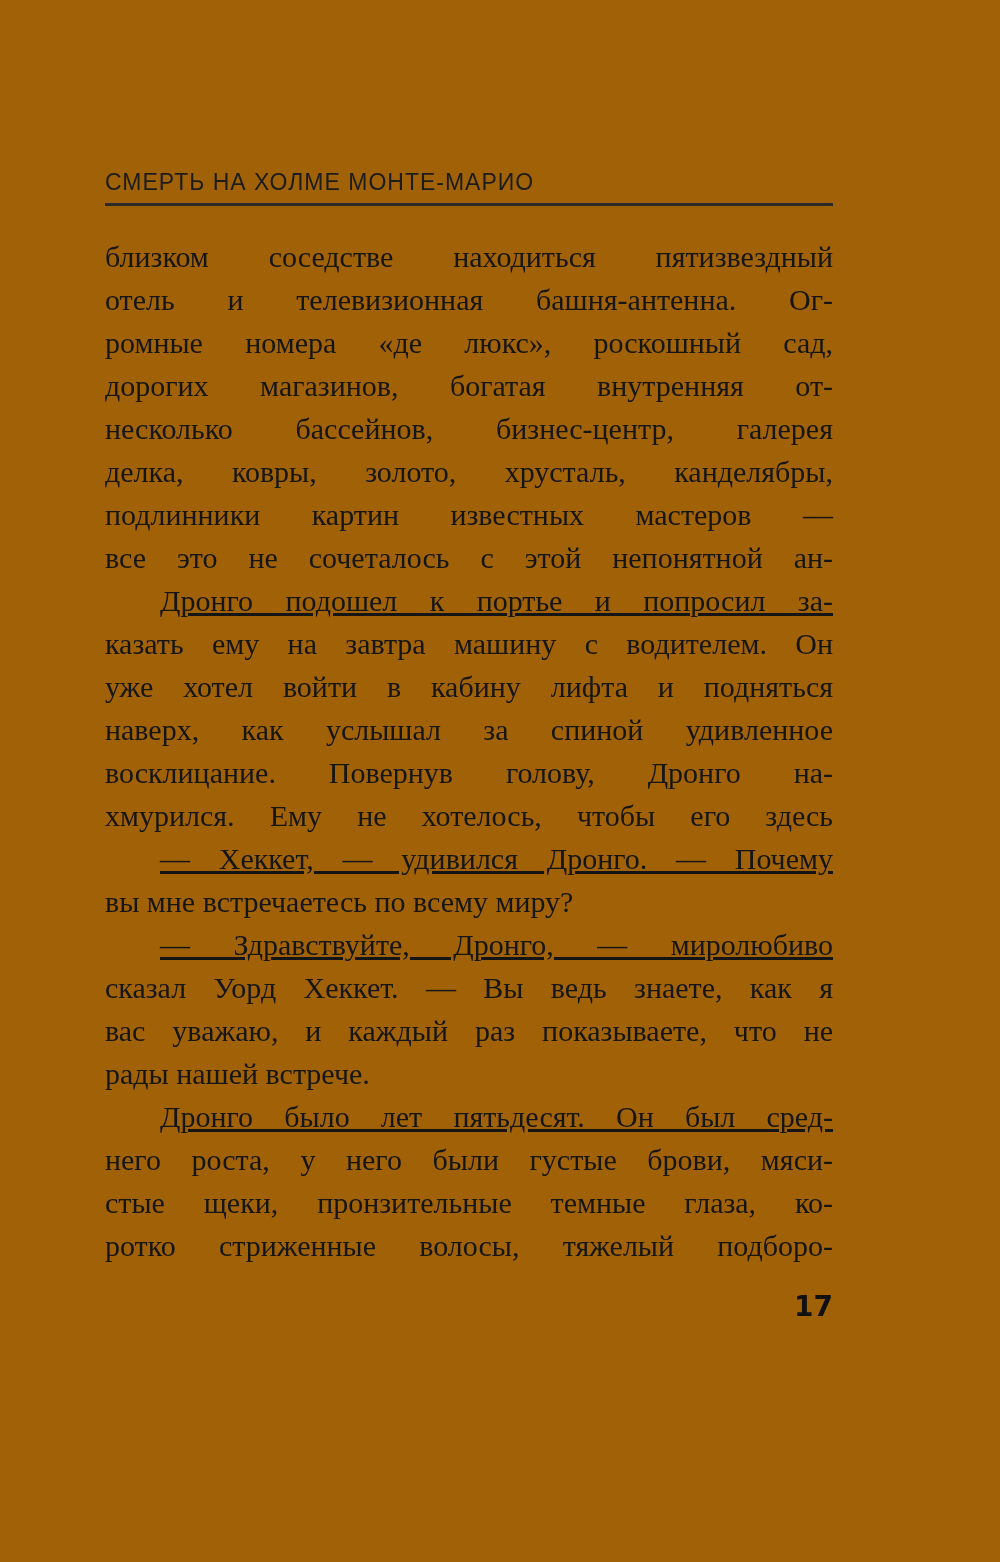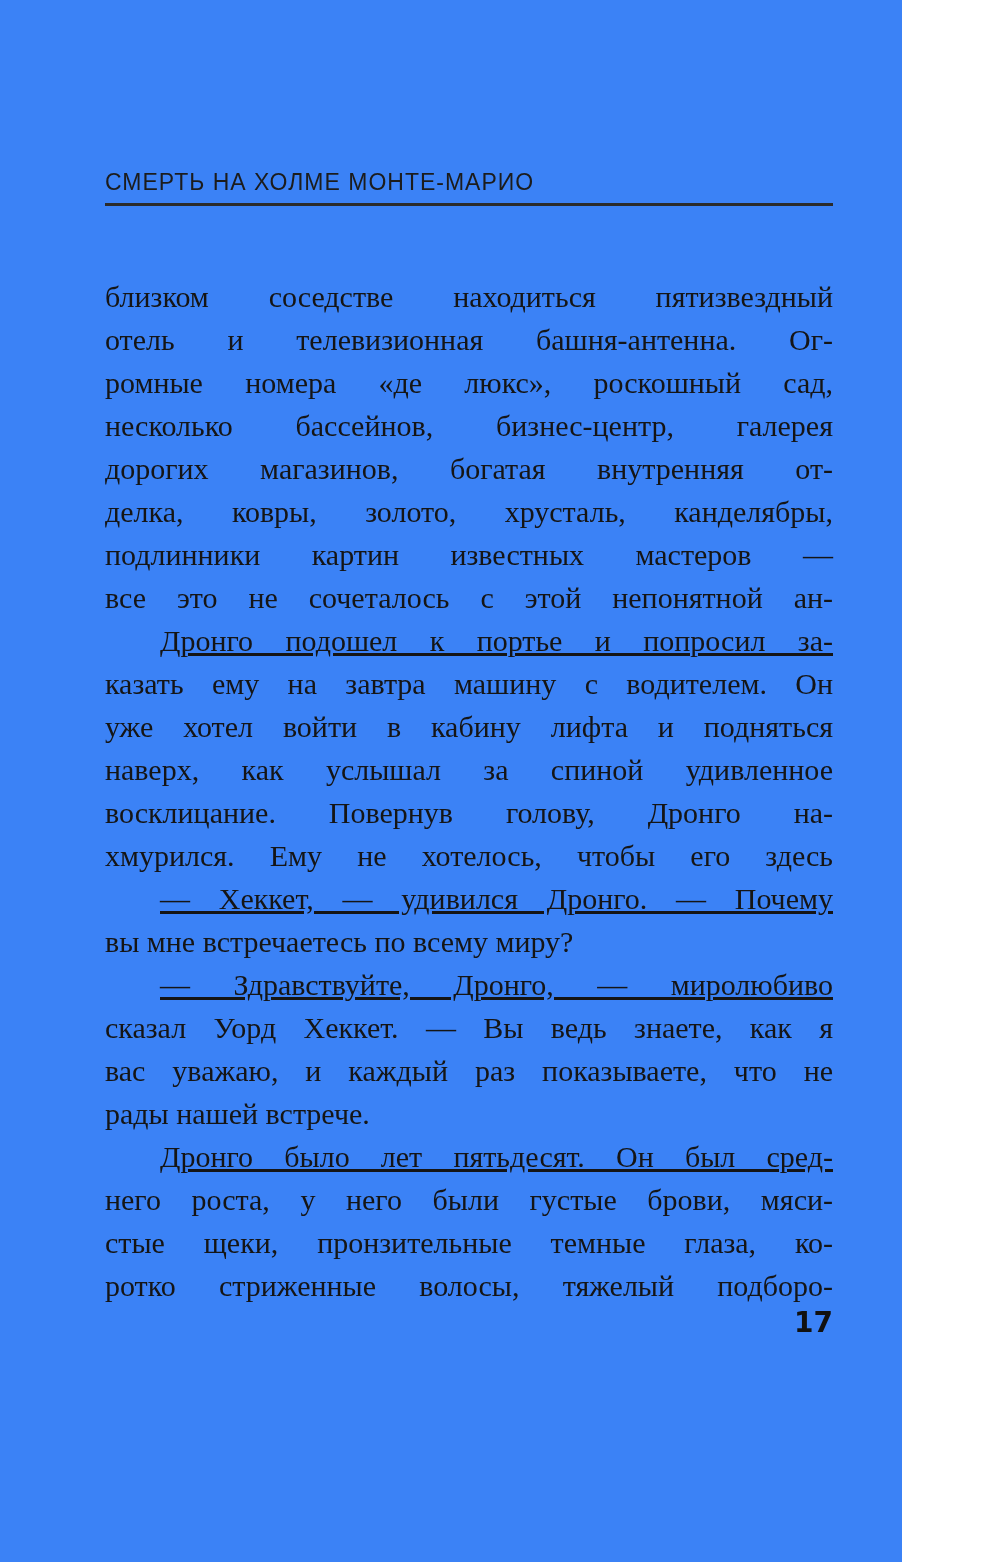--- a/index.html
+++ b/index.html
@@ -2,23 +2,23 @@
 <html><head>
 <meta charset="utf-8">
 <style>
   html, body {
     margin: 0;
     padding: 0;
     background: #ffffff;
   }
   .page {
     position: relative;
-    width: 902px;
+    width: 1000px;
     height: 1562px;
-    background: #3b82f6;
+    background: #a16207;
     overflow: hidden;
     font-family: "Liberation Serif", serif;
     color: #121212;
   }
   .content {
     position: absolute;
     left: 105px;
     top: 168px;
     width: 728px;
   }
@@ -30,40 +30,41 @@
     color: #1c1c1c;
     white-space: nowrap;
   }
   .head-rule {
     margin-top: 7px;
     height: 0;
     border-top: 3px solid #2b2b2b;
     width: 100%;
   }
   .body-text {
-    margin-top: 69px;
+    margin-top: 29px;
     font-size: 30px;
     line-height: 43px;
     color: #151515;
   }
   .ln {
     text-align: justify;
     text-align-last: justify;
     white-space: normal;
     height: 43px;
     overflow: visible;
   }
   .ln.left {
     text-align-last: left;
   }
   .ln.indent {
     text-indent: 55px;
     text-decoration: underline;
   }
   .page-number {
+    margin-top: 24px;
     text-align: right;
     font-family: "DejaVu Sans", "Liberation Sans", sans-serif;
     font-weight: bold;
     font-size: 28px;
     line-height: 32px;
     color: #111111;
   }
 </style>
 </head>
 <body>
@@ -71,22 +72,22 @@
 <div class="page">
   <div class="content">
 
     <div class="running-head">СМЕРТЬ НА ХОЛМЕ МОНТЕ-МАРИО</div>
     <div class="head-rule"></div>
 
     <div class="body-text">
       <div class="ln">близком соседстве находиться пятизвездный</div>
       <div class="ln">отель и телевизионная башня-антенна. Ог-</div>
       <div class="ln">ромные номера «де люкс», роскошный сад,</div>
+      <div class="ln">дорогих магазинов, богатая внутренняя от-</div>
       <div class="ln">несколько бассейнов, бизнес-центр, галерея</div>
-      <div class="ln">дорогих магазинов, богатая внутренняя от-</div>
       <div class="ln">делка, ковры, золото, хрусталь, канделябры,</div>
       <div class="ln">подлинники картин известных мастеров —</div>
       <div class="ln">все это не сочеталось с этой непонятной ан-</div>
       <div class="ln indent">Дронго подошел к портье и попросил за-</div>
       <div class="ln">казать ему на завтра машину с водителем. Он</div>
       <div class="ln">уже хотел войти в кабину лифта и подняться</div>
       <div class="ln">наверх, как услышал за спиной удивленное</div>
       <div class="ln">восклицание. Повернув голову, Дронго на-</div>
       <div class="ln">хмурился. Ему не хотелось, чтобы его здесь</div>
       <div class="ln indent">— Хеккет, — удивился Дронго. — Почему</div>

